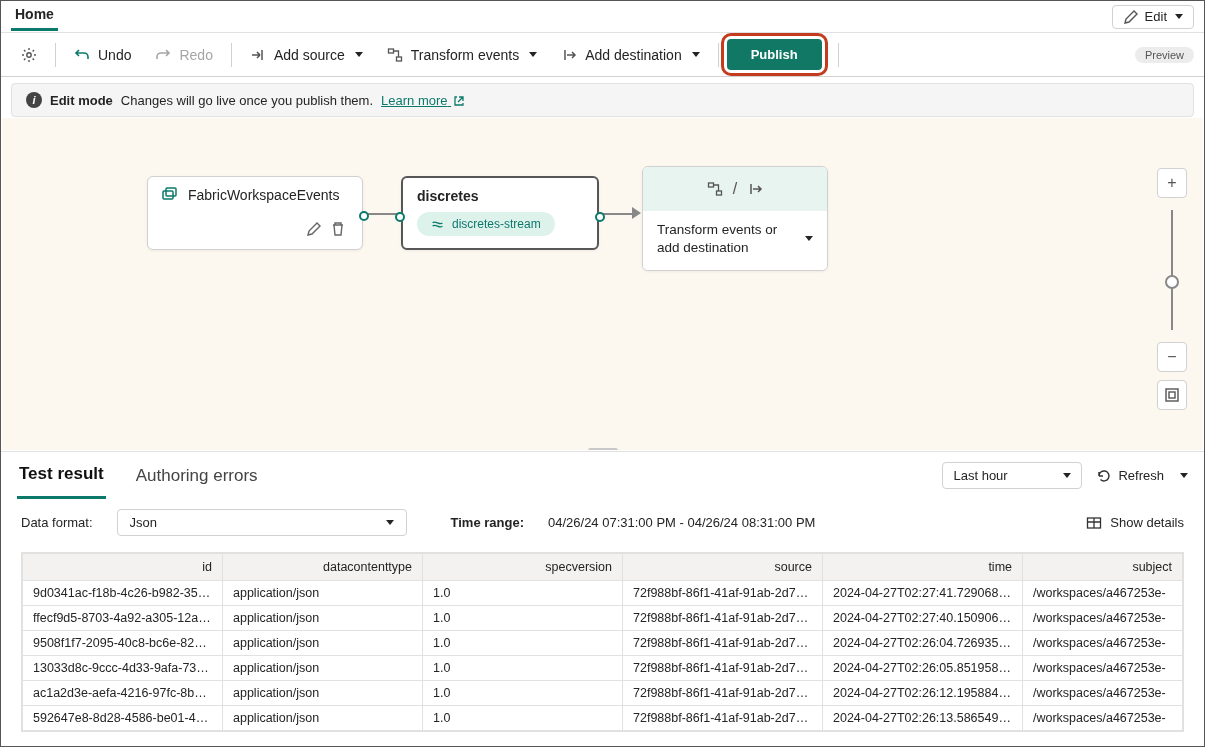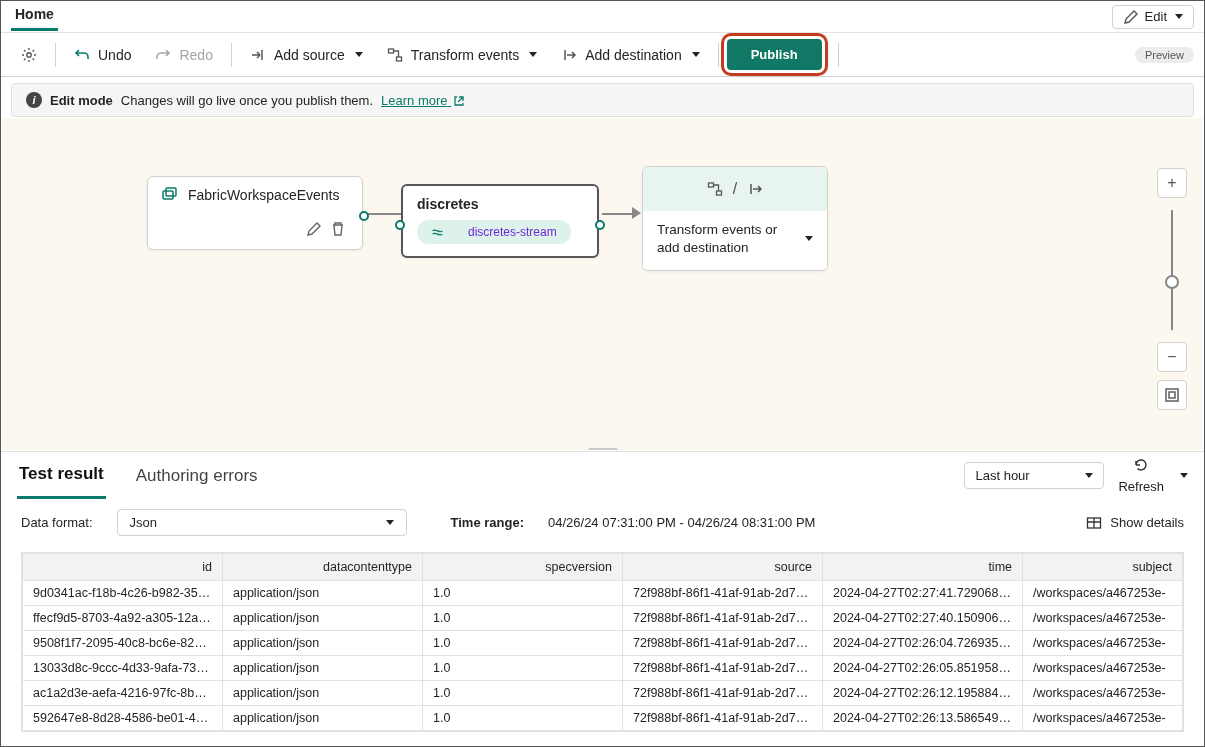--- a/index.html
+++ b/index.html
@@ -173,31 +173,31 @@
   .node-port {
     position: absolute;
     width: 10px; height: 10px;
     border: 2px solid var(--teal);
     background: #fff;
     border-radius: 50%;
   }
   .node-source { top: 58px; left: 145px; width: 216px; }
   .node-source .title-row { display:flex; align-items:center; gap:10px; font-size:14px;}
   .node-source .actions { display:flex; gap:8px; justify-content:flex-end; margin-top:18px; color:#666;}
-  .node-stream { top: 66px; left: 399px; width: 198px; border: 2px solid #575757; }
+  .node-stream { top: 58px; left: 399px; width: 198px; border: 2px solid #575757; }
   .node-stream .stream-title { font-weight:600; font-size:14px; margin-bottom:8px;}
   .stream-chip {
     background: var(--mint-bg);
     border-radius: 14px;
     padding: 5px 14px;
     display: inline-flex;
     align-items: center;
-    gap: 24px;
+    gap: 8px;
     font-size: 12px;
-    color:#6d28d9;
+    color:#0f766e;
   }
   .node-transform {
     top: 48px; left: 640px; width: 186px;
     border-radius:6px;
     overflow:hidden;
     padding:0;
   }
   .node-transform .tr-head {
     background: var(--mint-light);
     height: 44px;
@@ -250,21 +250,21 @@
     border:1px solid var(--border);
     border-radius:4px;
     padding:5px 10px;
     width:140px;
     display:flex;
     justify-content:space-between;
     align-items:center;
     cursor:pointer;
     font-size:13px;
   }
-  .refresh { display:flex; align-items:center; gap:6px; cursor:pointer;flex-direction:column; }
+  .refresh { display:flex; align-items:center; gap:6px; cursor:pointer; }
   
   .format-row {
     display:flex; align-items:center; padding:10px 20px 16px;
     gap:24px;
   }
   .format-select {
     border:1px solid var(--border);
     border-radius:4px;
     padding:5px 12px;
     width:290px;

